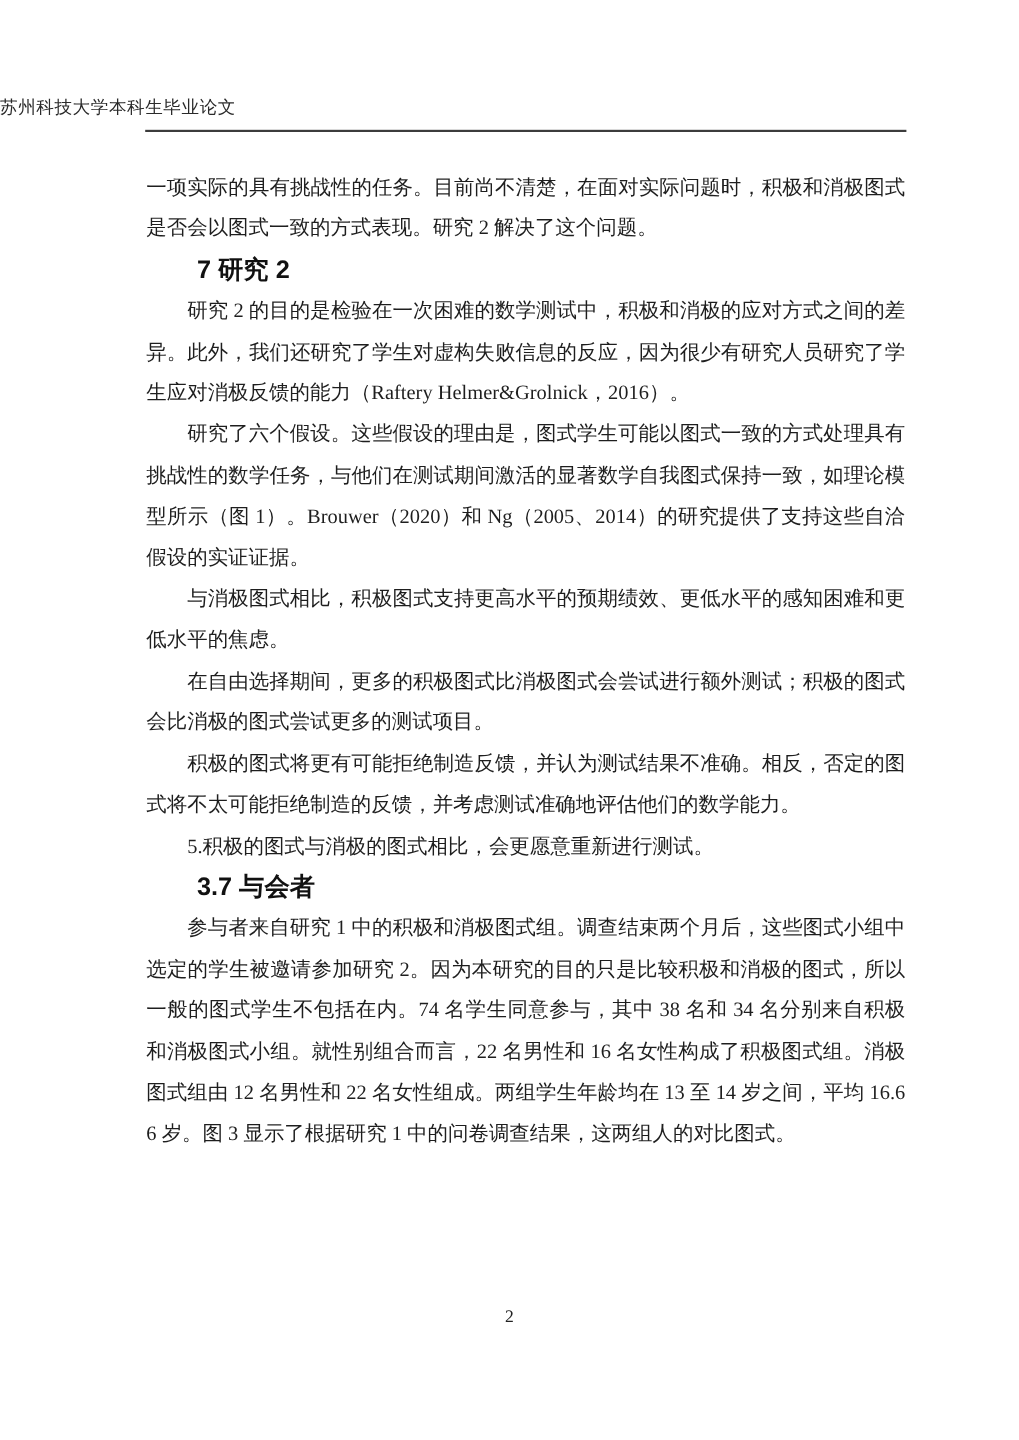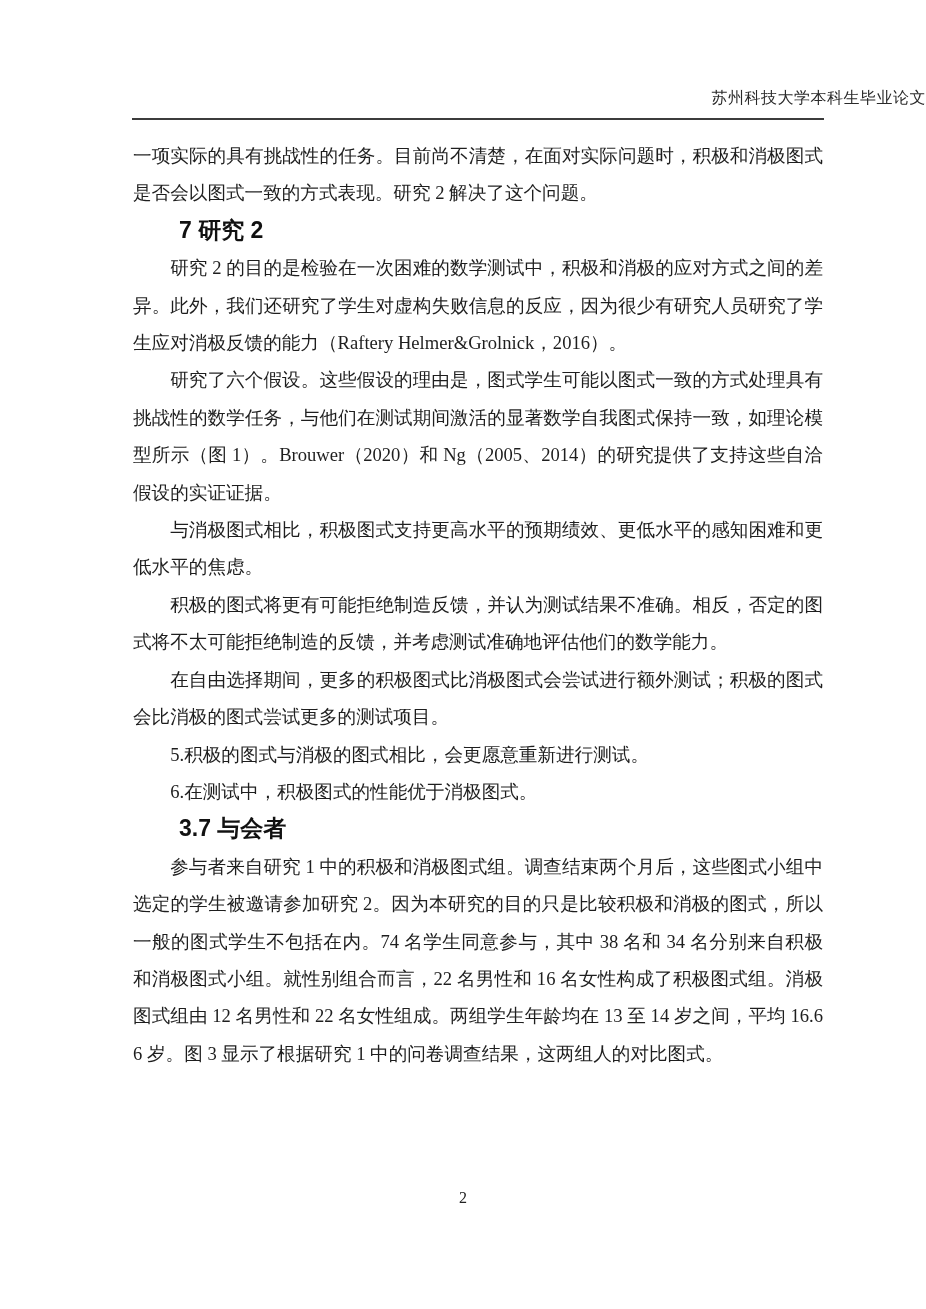--- a/index.html
+++ b/index.html
@@ -18,36 +18,36 @@
   .page {
     position: absolute;
     inset: 0;
   }
   
   .header-text {
     position: absolute;
     top: 88px;
     left: 0;
     width: 100%;
-    text-align: right;
+    text-align: left;
     font-size: 16px;
     letter-spacing: 0.5px;
     color: #2a2a2a;
   }
   .header-rule {
     position: absolute;
     top: 118px;
     left: 132px;
     width: 692px;
     border-bottom: 2px solid #3c3c3c;
   }
   
   .doc-body {
     position: absolute;
-    top: 137px;
+    top: 152px;
     left: 133px;
     width: 690px;
     font-size: 18.6px;
     line-height: 37.4px;
     text-align: justify;
     word-break: break-all;
   }
   .doc-body p {
     margin: 0;
     padding: 0;
@@ -81,24 +81,23 @@
   <div class="header-text">苏州科技大学本科生毕业论文</div>
 
   <div class="header-rule"></div>
 
   <div class="doc-body" id="doc-body">
       <p class="para">一项实际的具有挑战性的任务。目前尚不清楚，在面对实际问题时，积极和消极图式是否会以图式一致的方式表现。研究 2 解决了这个问题。</p>
       <p class="heading">7 研究 2</p>
       <p class="para indent">研究 2 的目的是检验在一次困难的数学测试中，积极和消极的应对方式之间的差异。此外，我们还研究了学生对虚构失败信息的反应，因为很少有研究人员研究了学生应对消极反馈的能力（Raftery Helmer&amp;Grolnick，2016）。</p>
       <p class="para indent">研究了六个假设。这些假设的理由是，图式学生可能以图式一致的方式处理具有挑战性的数学任务，与他们在测试期间激活的显著数学自我图式保持一致，如理论模型所示（图 1）。Brouwer（2020）和 Ng（2005、2014）的研究提供了支持这些自洽假设的实证证据。</p>
       <p class="para indent">与消极图式相比，积极图式支持更高水平的预期绩效、更低水平的感知困难和更低水平的焦虑。</p>
+      <p class="para indent">在自由选择期间，更多的积极图式比消极图式会尝试进行额外测试；积极的图式会比消极的图式尝试更多的测试项目。</p>
       <p class="para indent">积极的图式将更有可能拒绝制造反馈，并认为测试结果不准确。相反，否定的图式将不太可能拒绝制造的反馈，并考虑测试准确地评估他们的数学能力。</p>
-      <p class="para indent">在自由选择期间，更多的积极图式比消极图式会尝试进行额外测试；积极的图式会比消极的图式尝试更多的测试项目。</p>
       <p class="para indent">5.积极的图式与消极的图式相比，会更愿意重新进行测试。</p>
-      <p class="para indent">6.在测试中，积极图式的性能优于消极图式。</p>
       <p class="heading">3.7 与会者</p>
       <p class="para indent">参与者来自研究 1 中的积极和消极图式组。调查结束两个月后，这些图式小组中选定的学生被邀请参加研究 2。因为本研究的目的只是比较积极和消极的图式，所以一般的图式学生不包括在内。74 名学生同意参与，其中 38 名和 34 名分别来自积极和消极图式小组。就性别组合而言，22 名男性和 16 名女性构成了积极图式组。消极图式组由 12 名男性和 22 名女性组成。两组学生年龄均在 13 至 14 岁之间，平均 16.66 岁。图 3 显示了根据研究 1 中的问卷调查结果，这两组人的对比图式。</p>
     </div>
 
   <div class="footer">
     <span>2</span>
   </div>
 
 </div>
 

